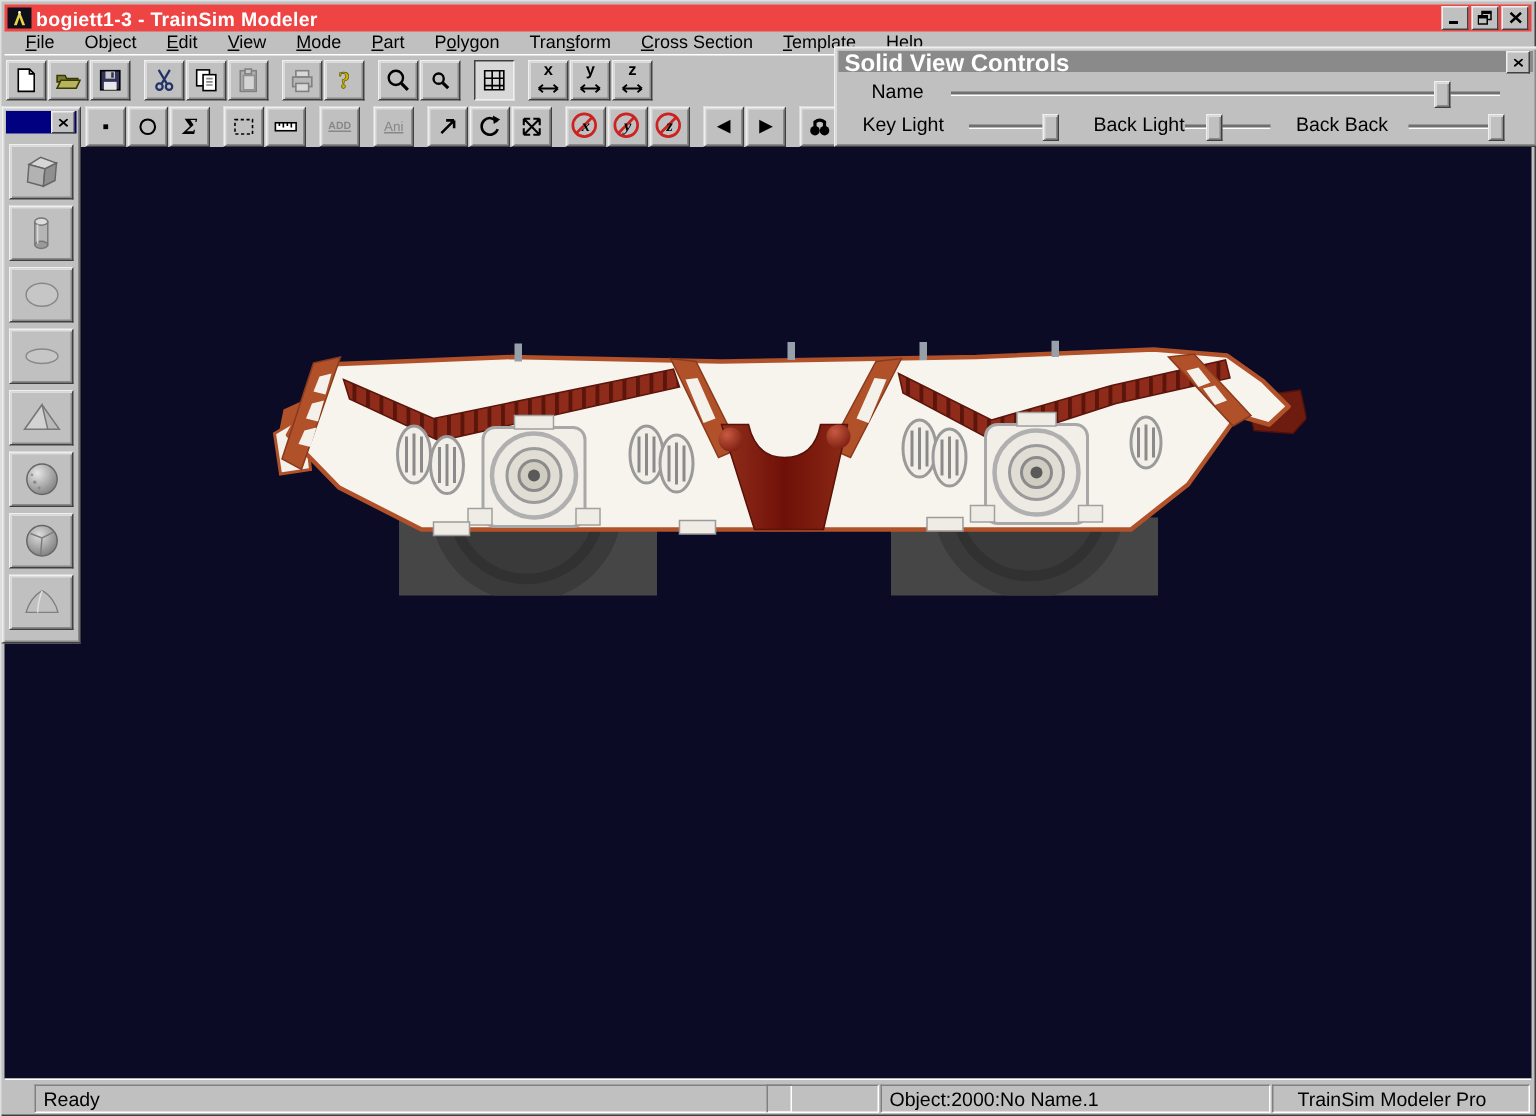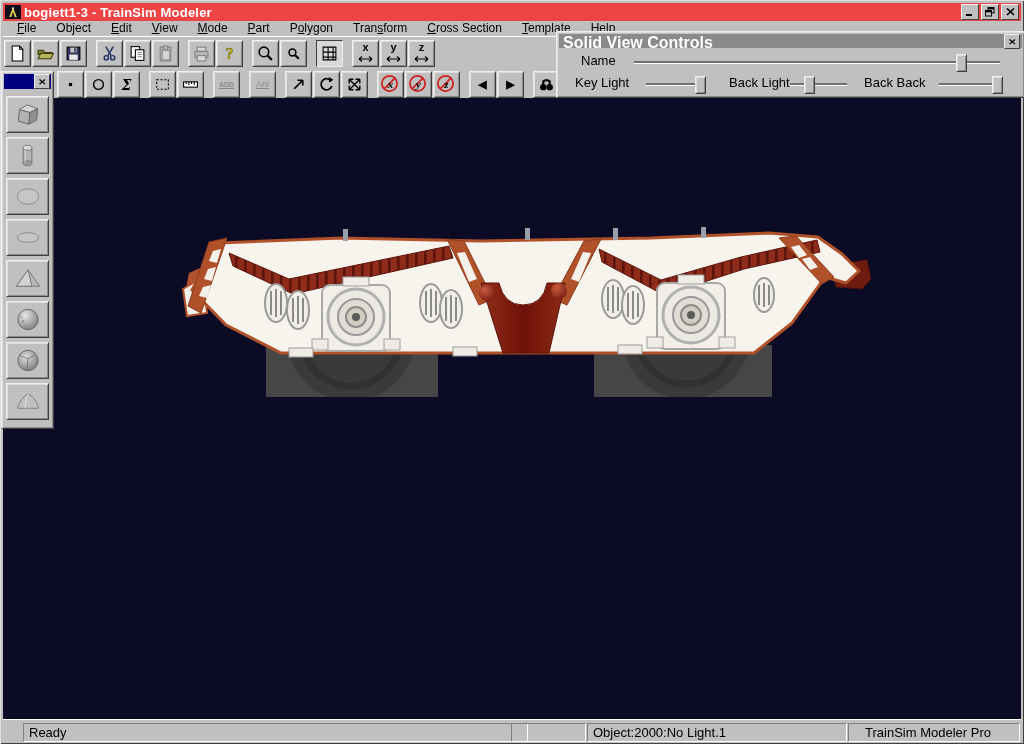--- a/index.html
+++ b/index.html
@@ -513,17 +513,17 @@
     <span class="svlabel" style="left:307px;top:43px;">Back Back</span>
     <div class="sv-slider" style="left:382px;top:44px;width:61px;">
       <div class="track"></div>
       <div class="thumb" style="left: 53px;"></div>
     </div>
   </div>
 
   <div class="statusbar">
     <div class="spanel" style="left:2px;width:498px;margin-left:18px;">Ready</div>
     <div class="spanel" style="left:508px;width:68px;"></div>
-    <div class="spanel" style="left:584px;width:253px;">Object:2000:No Light.1</div>
+    <div class="spanel" style="left:584px;width:253px;">Object:2000:No Name.1</div>
     <div class="spanel" style="left:845px;right:1px;padding-left:16px;">TrainSim Modeler Pro</div>
   </div>
 
 </div>
 
 </body></html>

